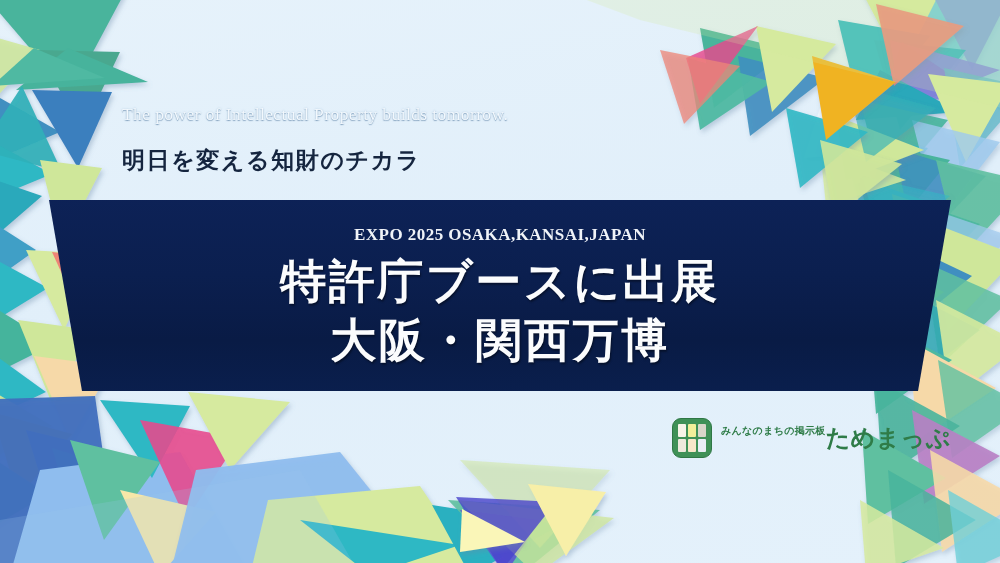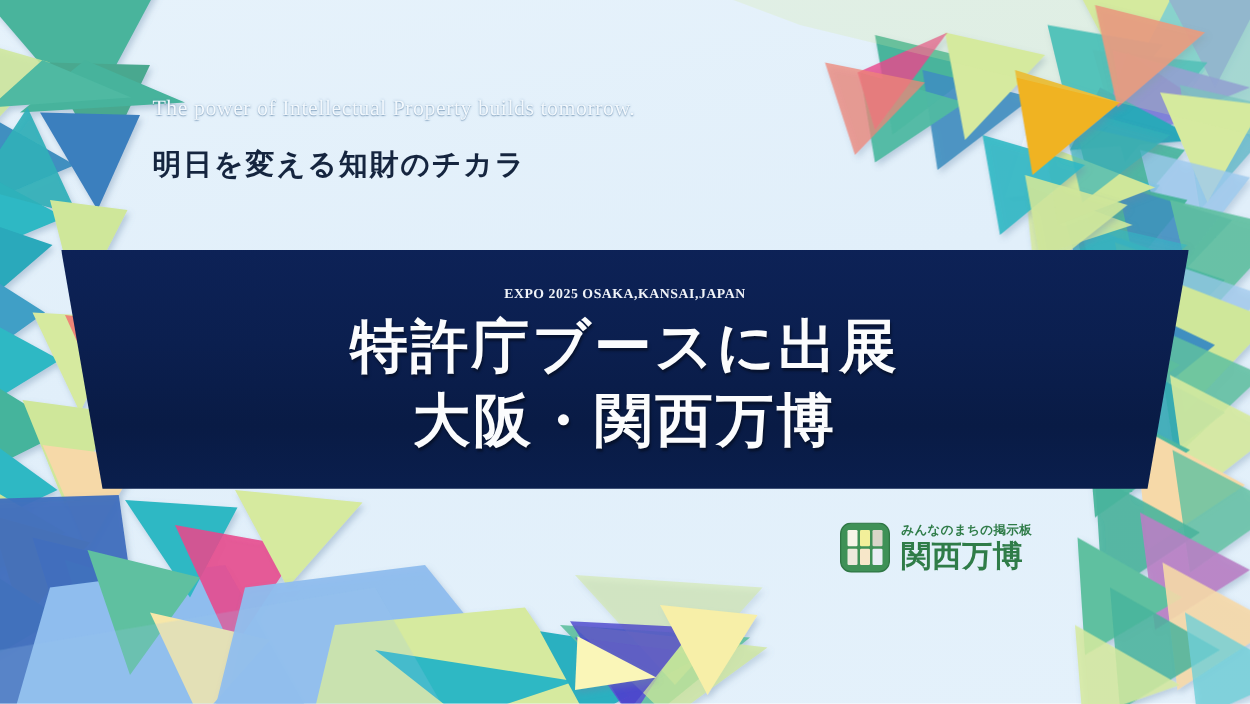--- a/index.html
+++ b/index.html
@@ -25,21 +25,21 @@
     inset: 0;
     width: 1000px;
     height: 563px;
     pointer-events: none;
   }
 
   
   .tagline-block {
     position: absolute;
     left: 122px;
-    top: 76px;
+    top: 104px;
     z-index: 5;
   }
   .tagline-en {
     font-family: "Liberation Serif", serif;
     font-size: 17.5px;
     letter-spacing: 0.4px;
     color: #f2f8fd;
     text-shadow: 0 1px 1px rgba(70,110,150,.55), 0 0 2px rgba(120,160,195,.45);
     white-space: nowrap;
     line-height: 1.25;
@@ -75,21 +75,21 @@
     position: absolute;
     inset: 0;
     display: flex;
     flex-direction: column;
     align-items: center;
     justify-content: center;
     padding-top: 4px;
   }
   .expo-line {
     font-family: "Liberation Serif", serif;
-    font-size: 11px;
+    font-size: 17px;
     font-weight: 700;
     color: #f0f3f8;
     letter-spacing: 0.45px;
     white-space: nowrap;
     margin-bottom: 7px;
   }
   .headline {
     font-family: "DejaVu Serif", serif;
     font-size: 46px;
     font-weight: 700;
@@ -118,21 +118,21 @@
     background: #3f9157;
     border: 1.5px solid #2f7745;
     padding: 5px;
     display: grid;
     grid-template-columns: 1fr 1fr 1fr;
     grid-template-rows: 1fr 1fr;
     gap: 1.6px;
     flex: none;
   }
   .tile { border-radius: 1px; }
-  .logo-text { display: flex; flex-direction: column; line-height: 1; }
+  .logo-text { display: flex; line-height: 1; }
   .logo-sub {
     font-family: "DejaVu Sans", sans-serif;
     font-size: 10px;
     font-weight: 700;
     color: #2f7c48;
     letter-spacing: .3px;
     white-space: nowrap;
     margin-bottom: 3px;
   }
   .logo-name {
@@ -300,17 +300,17 @@
     <div class="logo-mark">
       <div class="tile" style="background:#f7f4e8"></div>
       <div class="tile" style="background:#f2ef9a"></div>
       <div class="tile" style="background:#d9d6c9"></div>
       <div class="tile" style="background:#ede9dc"></div>
       <div class="tile" style="background:#f7e7c9"></div>
       <div class="tile" style="background:#e9eef5"></div>
     </div>
     <div class="logo-text">
       <span class="logo-sub">みんなのまちの掲示板</span>
-      <span class="logo-name">関西万博</span>
+      <span class="logo-name">ためまっぷ</span>
     </div>
   </div>
 
 </div>
 
 </body></html>

